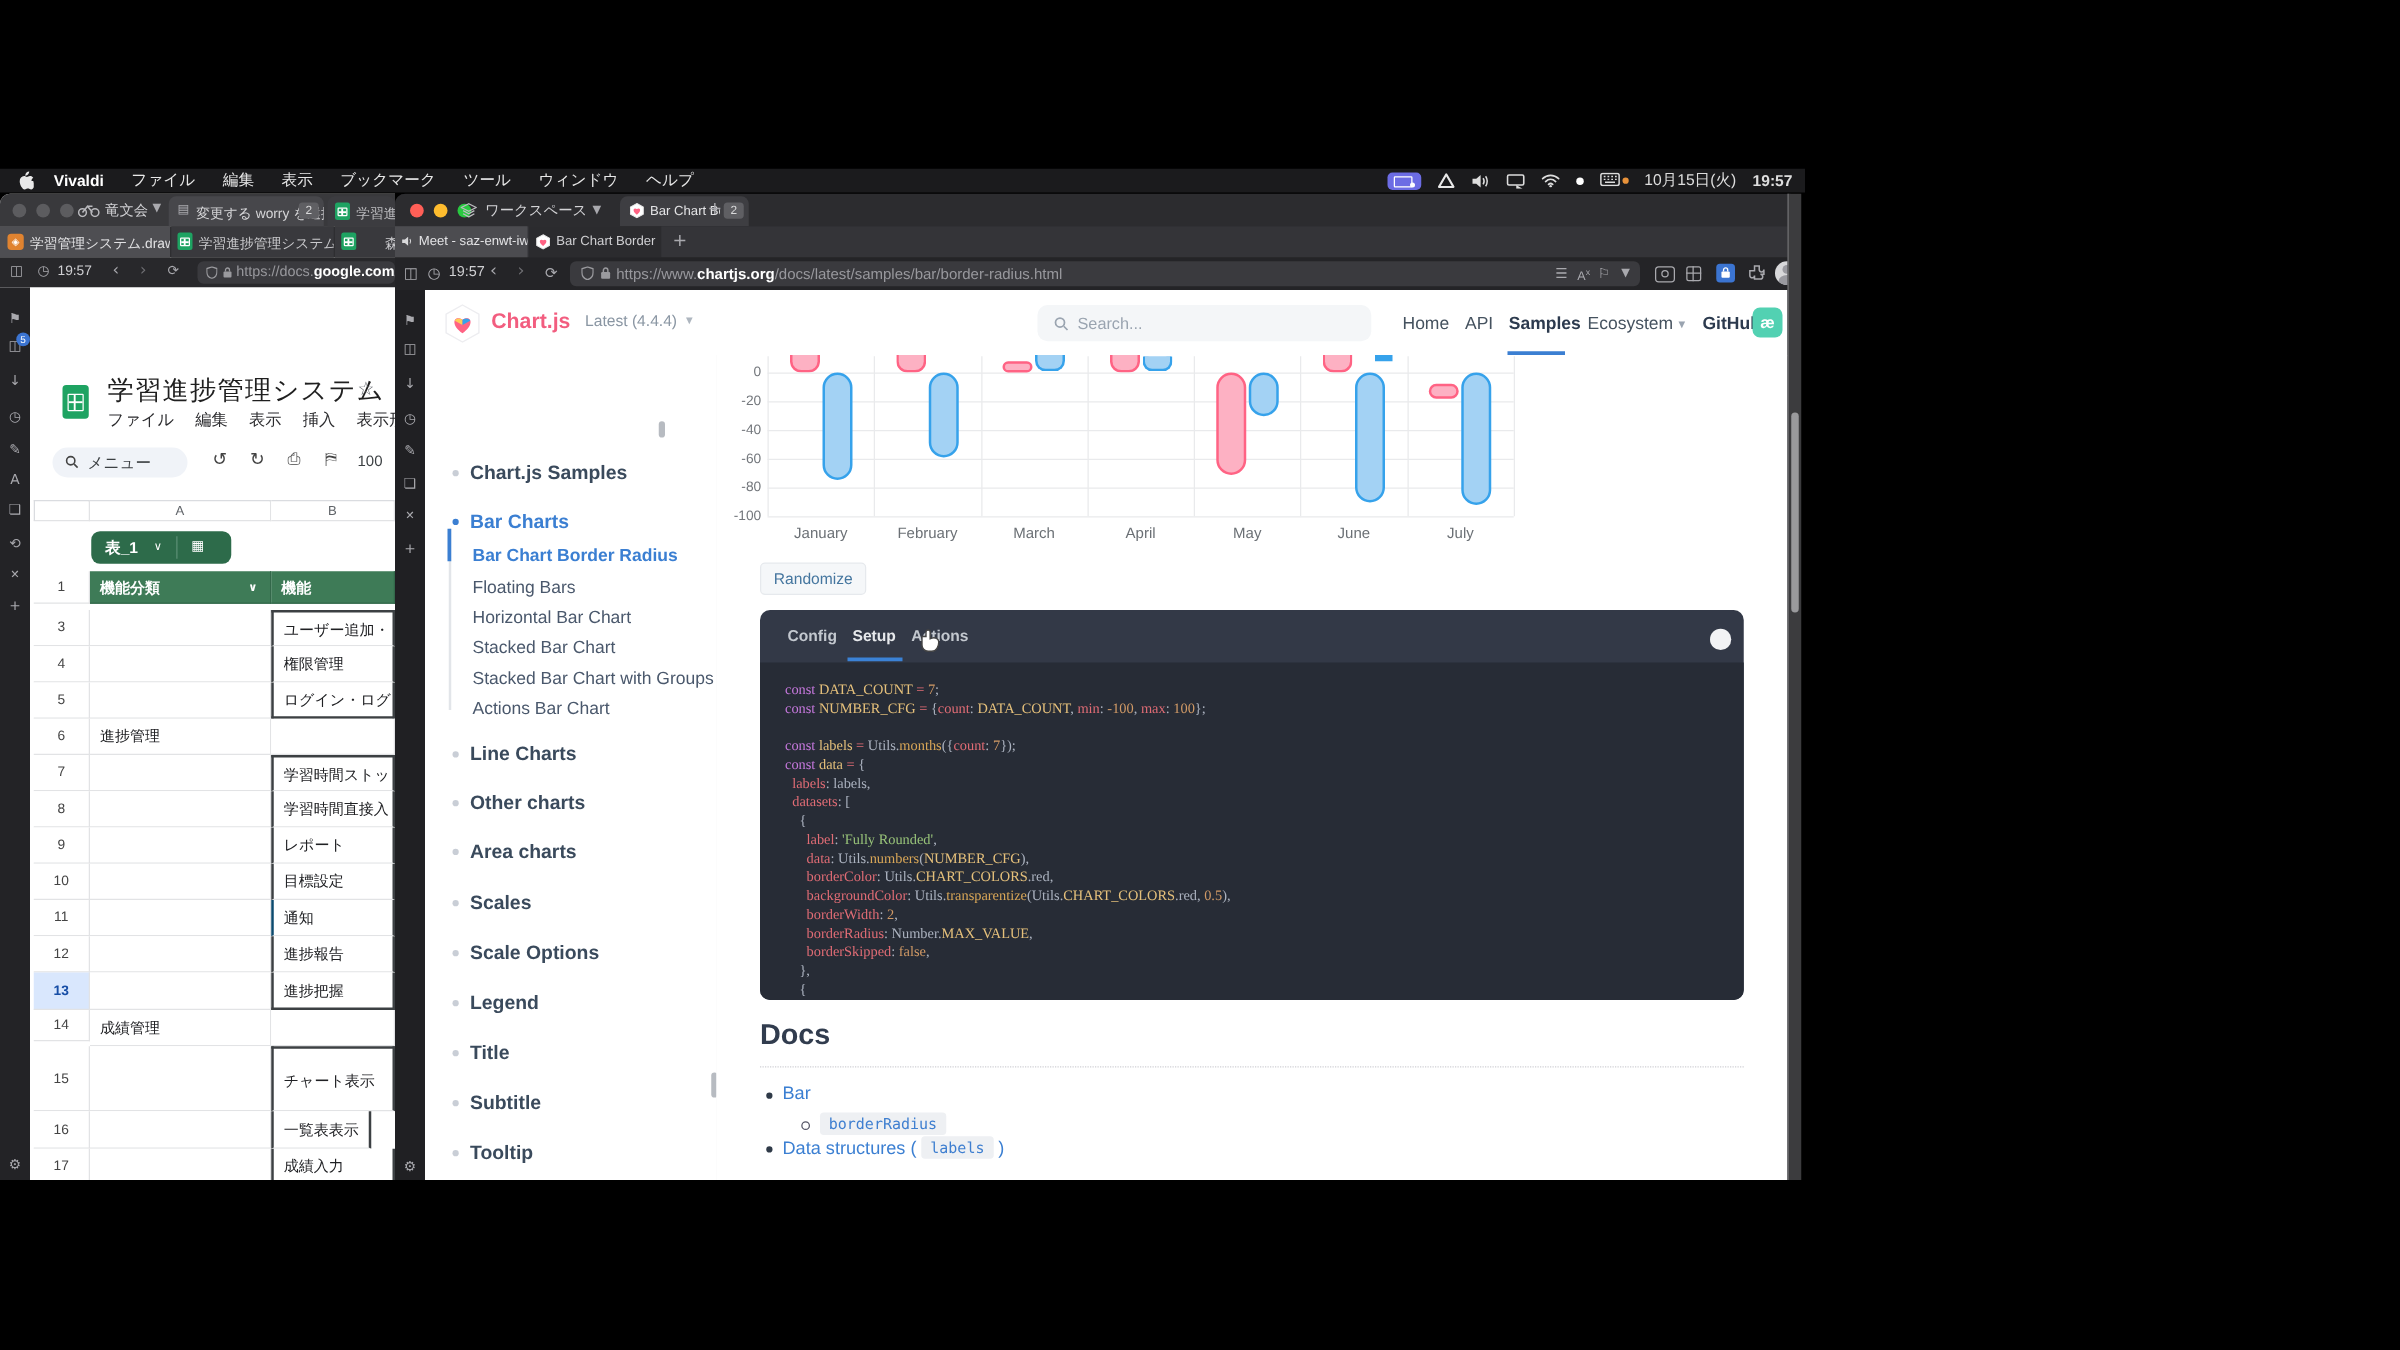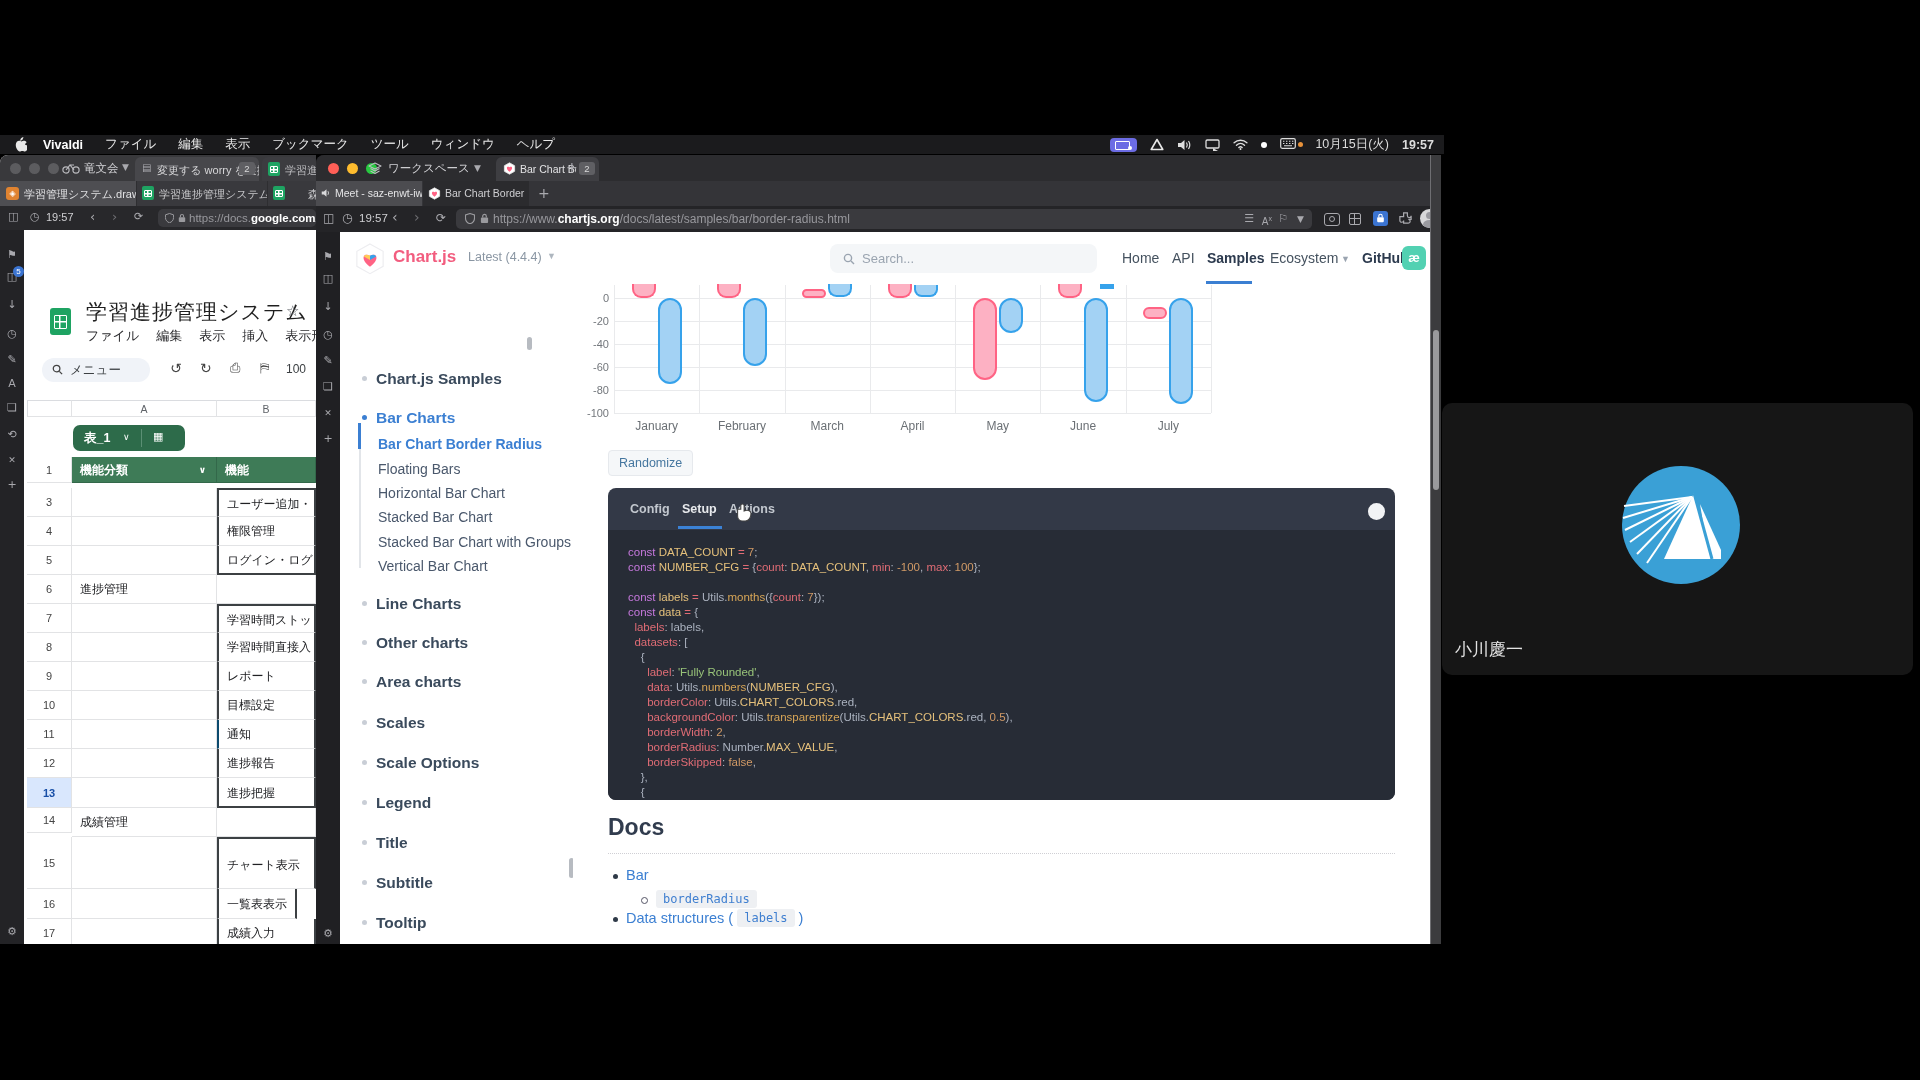--- a/index.html
+++ b/index.html
@@ -58,21 +58,21 @@
   .sb-dot{position:absolute;width:5px;height:5px;border-radius:50%;background:#c9ced6;}
   #content{position:absolute;left:233px;top:52px;right:0;bottom:0;overflow:hidden;background:#fff;}
   .gridline{position:absolute;background:#e9eaec;}
   .ytick{position:absolute;width:36px;text-align:right;font-size:11px;color:#73777c;}
   .xtick{position:absolute;font-size:12px;color:#6b7075;transform:translateX(-50%);}
   .bar{position:absolute;box-sizing:border-box;}
   #randomize{position:absolute;background:#f5f7f9;border:1px solid #e6e9ed;border-radius:4px;
              color:#45769f;font-size:12.5px;padding:5px 10px;}
   #code-card{position:absolute;left:35px;top:204px;width:787px;height:312px;background:#333947;border-radius:8px;}
   #code-area{position:absolute;left:0;top:42px;right:0;bottom:0;background:#272c36;border-radius:0 0 8px 8px;overflow:hidden;}
-  .code-line{position:absolute;left:20px;white-space:pre;font-family:Liberation Sans, sans-serif;font-size:11.5px;color:#abb2bf;}
+  .code-line{position:absolute;left:20px;white-space:pre;font-family:Liberation Serif, serif;font-size:11.5px;color:#abb2bf;}
   .tk-k{color:#c678dd;} .tk-v{color:#e5c07b;} .tk-n{color:#d19a66;} .tk-s{color:#98c379;}
   .tk-p{color:#e06c75;} .tk-o{color:#e06c75;} .tk-f{color:#d8a657;} .tk-d{color:#abb2bf;}
   .code-tab{position:absolute;top:14px;font-size:12.5px;color:#e7e9ec;font-weight:bold;}
   .chip{display:inline-block;background:#eef0f3;border-radius:3px;padding:2px 7px;
         font-family:"DejaVu Sans Mono","Liberation Mono",monospace;font-size:12px;color:#3f7fd0;}
   .doc-bullet{position:absolute;width:5px;height:5px;border-radius:50%;background:#2f3a48;}
   .doc-bullet.hollow{background:#fff;border:1px solid #556;}
   
   #edge-strip{left:1430px;top:155px;width:10px;height:789px;background:#3c3c3e;border-left:1px solid #6f6f72;}
   
@@ -421,21 +421,21 @@
       <div class="abs thumbv" style="left:229px;top:574px;width:5px;height:20px;"></div>
     <span class="sb-dot" style="left:22px;top:92px;background:#c9ced6;"></span>
         <span class="sb-sec" style="left:36px;top:86px;color:#3a4a5c;">Chart.js Samples</span>
         <span class="sb-dot" style="left:22px;top:131px;background:#3b7fd2;"></span>
         <span class="sb-sec" style="left:36px;top:125px;color:#3b7fd2;">Bar Charts</span>
         <span class="sb-item" style="left:38px;top:152px;color:#3b7fd2;font-weight:bold;">Bar Chart Border Radius</span>
         <span class="sb-item" style="left:38px;top:177px;color:#4a586c;">Floating Bars</span>
         <span class="sb-item" style="left:38px;top:201px;color:#4a586c;">Horizontal Bar Chart</span>
         <span class="sb-item" style="left:38px;top:225px;color:#4a586c;">Stacked Bar Chart</span>
         <span class="sb-item" style="left:38px;top:250px;color:#4a586c;">Stacked Bar Chart with Groups</span>
-        <span class="sb-item" style="left:38px;top:274px;color:#4a586c;">Vertical Bar Chart</span>
+        <span class="sb-item" style="left:38px;top:274px;color:#4a586c;">Actions Bar Chart</span>
         <span class="sb-dot" style="left:22px;top:317px;background:#c9ced6;"></span>
         <span class="sb-sec" style="left:36px;top:311px;color:#3a4a5c;">Line Charts</span>
         <span class="sb-dot" style="left:22px;top:356px;background:#c9ced6;"></span>
         <span class="sb-sec" style="left:36px;top:350px;color:#3a4a5c;">Other charts</span>
         <span class="sb-dot" style="left:22px;top:395px;background:#c9ced6;"></span>
         <span class="sb-sec" style="left:36px;top:389px;color:#3a4a5c;">Area charts</span>
         <span class="sb-dot" style="left:22px;top:436px;background:#c9ced6;"></span>
         <span class="sb-sec" style="left:36px;top:430px;color:#3a4a5c;">Scales</span>
         <span class="sb-dot" style="left:22px;top:476px;background:#c9ced6;"></span>
         <span class="sb-sec" style="left:36px;top:470px;color:#3a4a5c;">Scale Options</span>
@@ -529,31 +529,14 @@
         <span class="chip" style="position:absolute;left:83px;top:606px;">borderRadius</span>
         <span class="doc-bullet" style="left:40px;top:633px;"></span>
         <a style="position:absolute;left:53px;top:626px;font-size:14.5px;color:#3b7fd2;">Data structures ( <span class="chip" style="position:relative;top:-1px;">labels</span> )</a>
       </div>
   </div>
 
   <div id="edge-strip" class="abs">
     <div style="position:absolute;left:2px;top:175px;width:6px;height:160px;background:#9a9a9c;border-radius:3px;"></div>
   </div>
 
-  <div id="tile" class="abs">
-    <svg style="position:absolute;left:180px;top:63px;" width="118" height="118" viewBox="0 0 118 118">
-      <circle cx="59" cy="59" r="59" fill="#3aa0d6"></circle>
-      <g stroke="#fff" stroke-width="2">
-        <line x1="70" y1="31" x2="2" y2="40"></line>
-        <line x1="70" y1="31" x2="1" y2="52"></line>
-        <line x1="70" y1="31" x2="3" y2="64"></line>
-        <line x1="70" y1="31" x2="8" y2="76"></line>
-        <line x1="70" y1="31" x2="15" y2="88"></line>
-        <line x1="70" y1="31" x2="25" y2="97"></line>
-      </g>
-      <polygon points="72,27 42,93 92,93" fill="#fff"></polygon>
-      <polygon points="78,38 99,84 99,93 87,93" fill="#fff"></polygon>
-      <line x1="72" y1="27" x2="90" y2="93" stroke="#3aa0d6" stroke-width="3"></line>
-    </svg>
-    <span id="tile-name">小川慶一</span>
-  </div>
 
 </div>
 
 </body></html>

